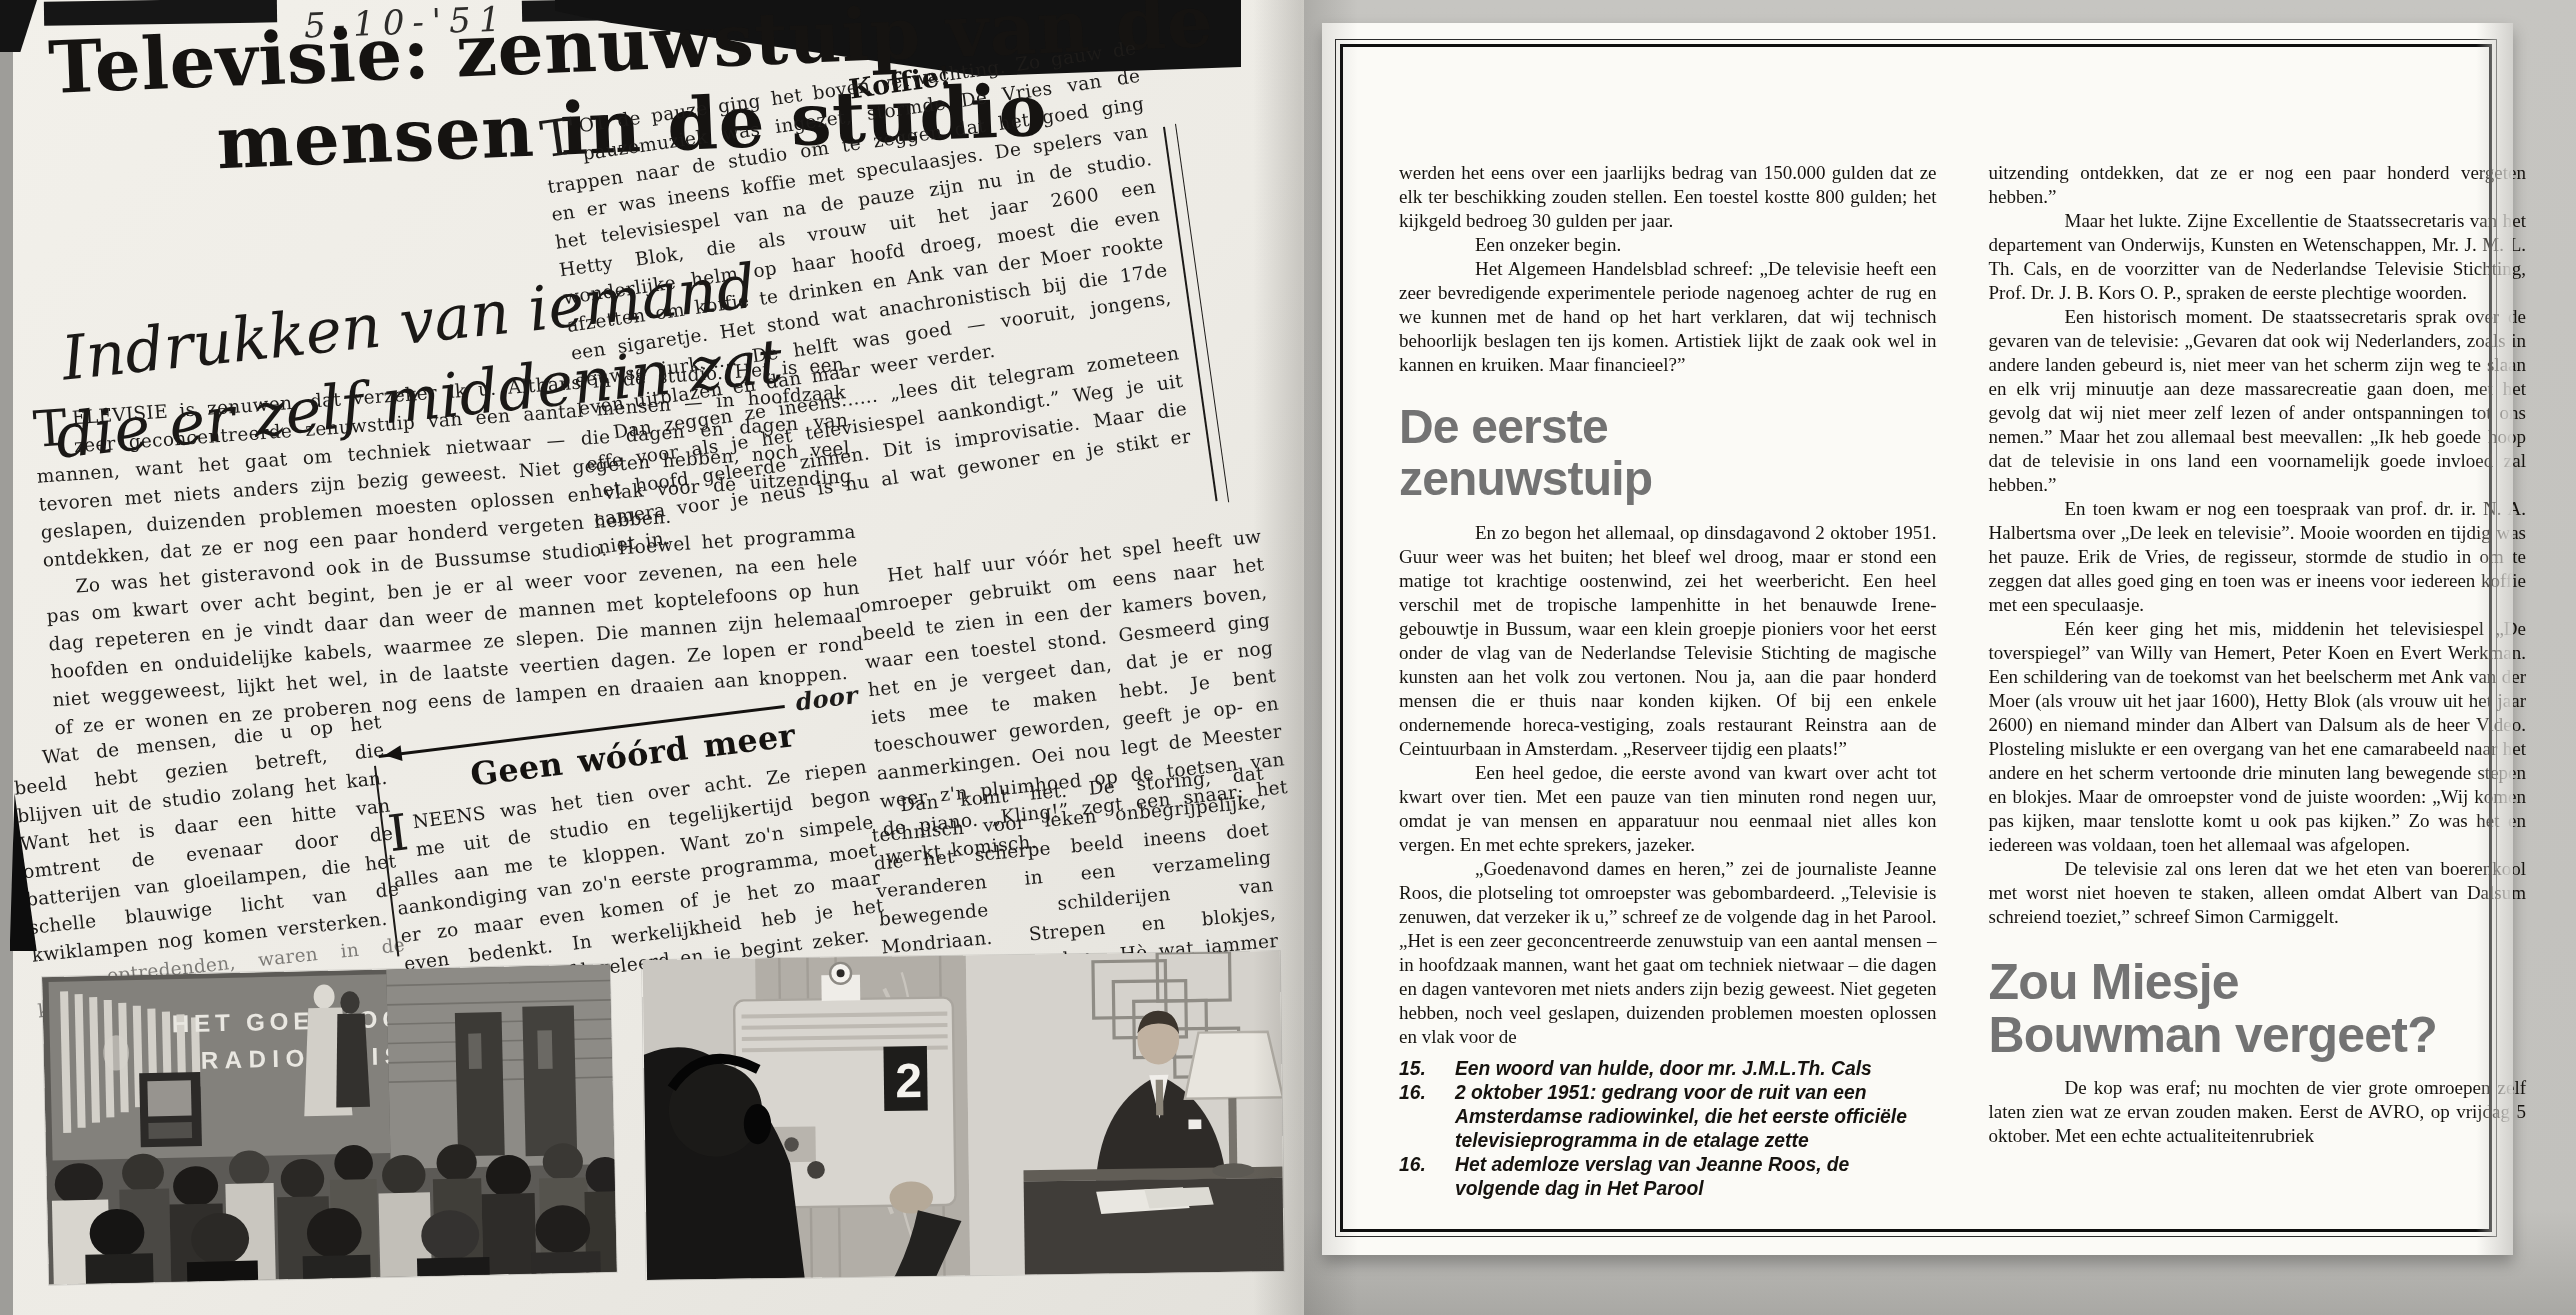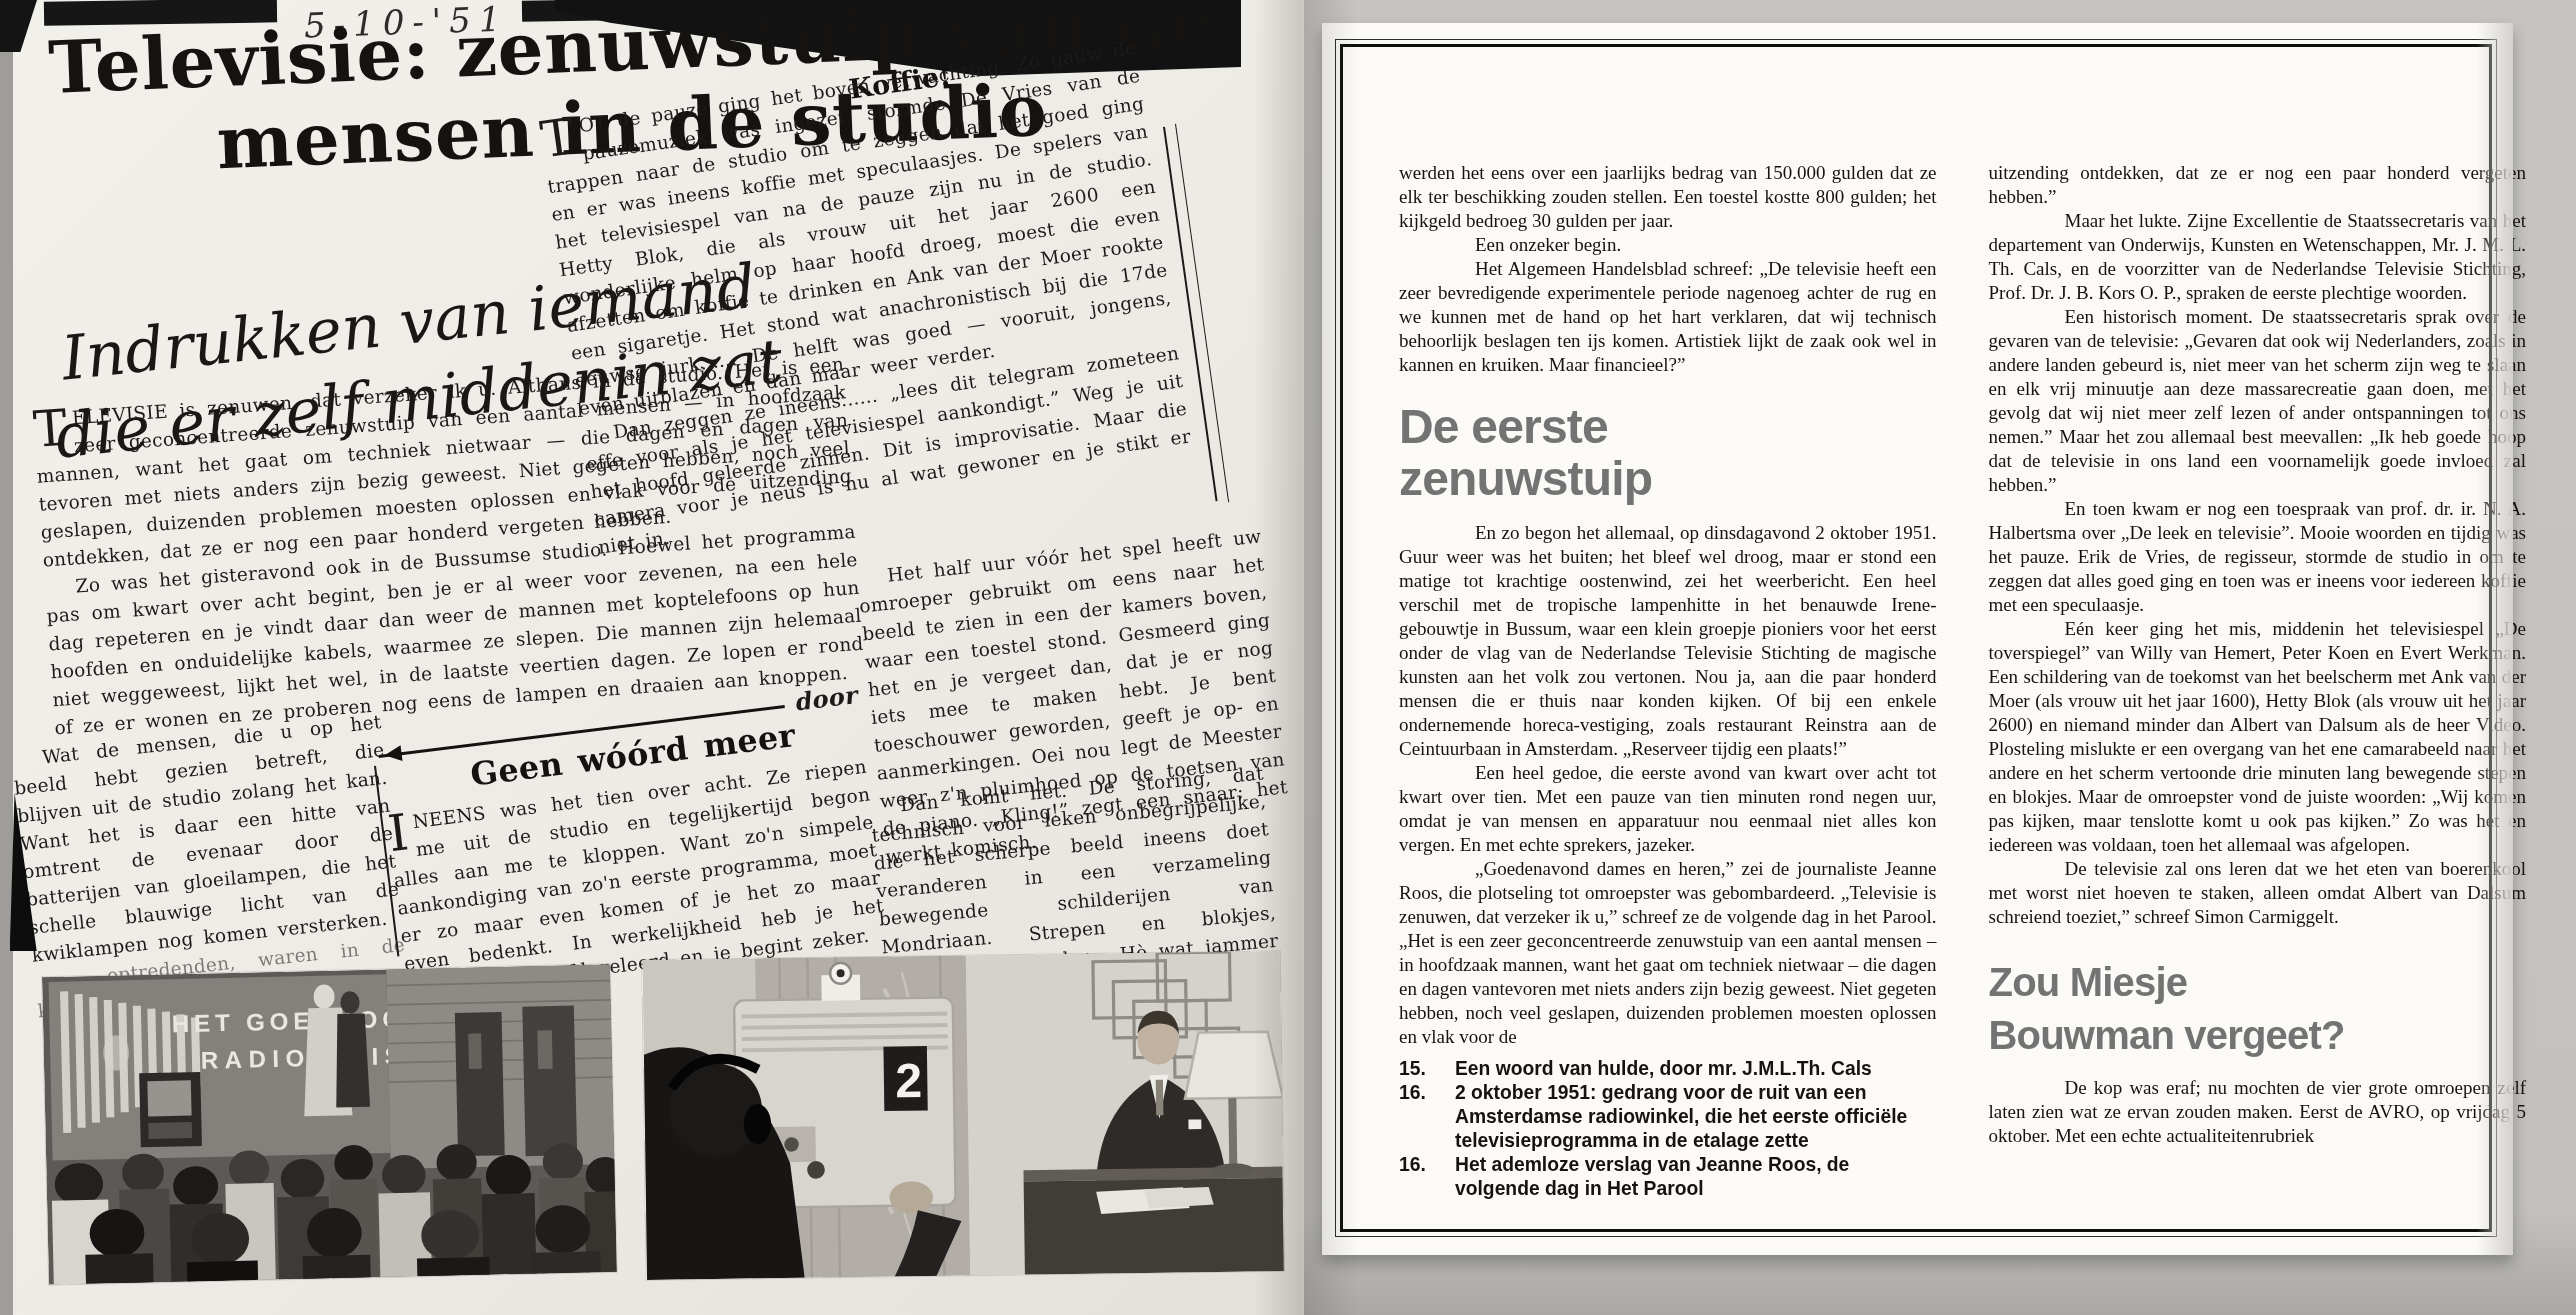--- a/index.html
+++ b/index.html
@@ -61,22 +61,22 @@
   .page-right .redge{position:absolute;right:0;top:0;width:37px;height:100%;
               background:linear-gradient(to left,#d2d1cd,rgba(210,209,205,0));}
   .borderbox{position:absolute;left:17.7px;top:21px;right:21px;bottom:22.5px;
              border:3.2px solid #0f0f0f;outline:0.8px solid #2c2c2c;outline-offset:4.8px;}
   .cols{position:absolute;left:77px;top:138px;width:1127px;display:flex;gap:52px;}
   .col{width:555px;font-size:19px;line-height:24px;color:#16130f;text-align:justify;}
   .col p{margin:0;}
   .col p.ind{text-indent:76px;}
   .bighead{font-family:"Liberation Sans",sans-serif;font-weight:bold;color:#737373;
            font-size:48px;line-height:52px;letter-spacing:-0.8px;margin:24px 0 16px;}
-  .bighead2{margin:27px 0 14.5px;font-size:40px;line-height:53px;}
-  .caplist{margin-top:8px;font-family:"Liberation Sans",sans-serif;
+  .bighead2{margin:27px 0 14.5px;font-size:50px;line-height:53px;}
+  .caplist{margin-top:8px;font-family:"Liberation Sans",sans-serif;font-style:italic;
            font-weight:bold;font-size:19.3px;line-height:24px;text-align:left;}
   .cap{position:relative;padding-left:56px;}
   .cap-num{position:absolute;left:0;top:0;}
 
   .gutter{position:absolute;left:1253px;top:0;width:105px;height:1315px;
           background:linear-gradient(to right,rgba(60,58,54,0),rgba(60,58,54,.20) 45%,rgba(60,58,54,0));}
 </style>
 </head>
 <body>
 

